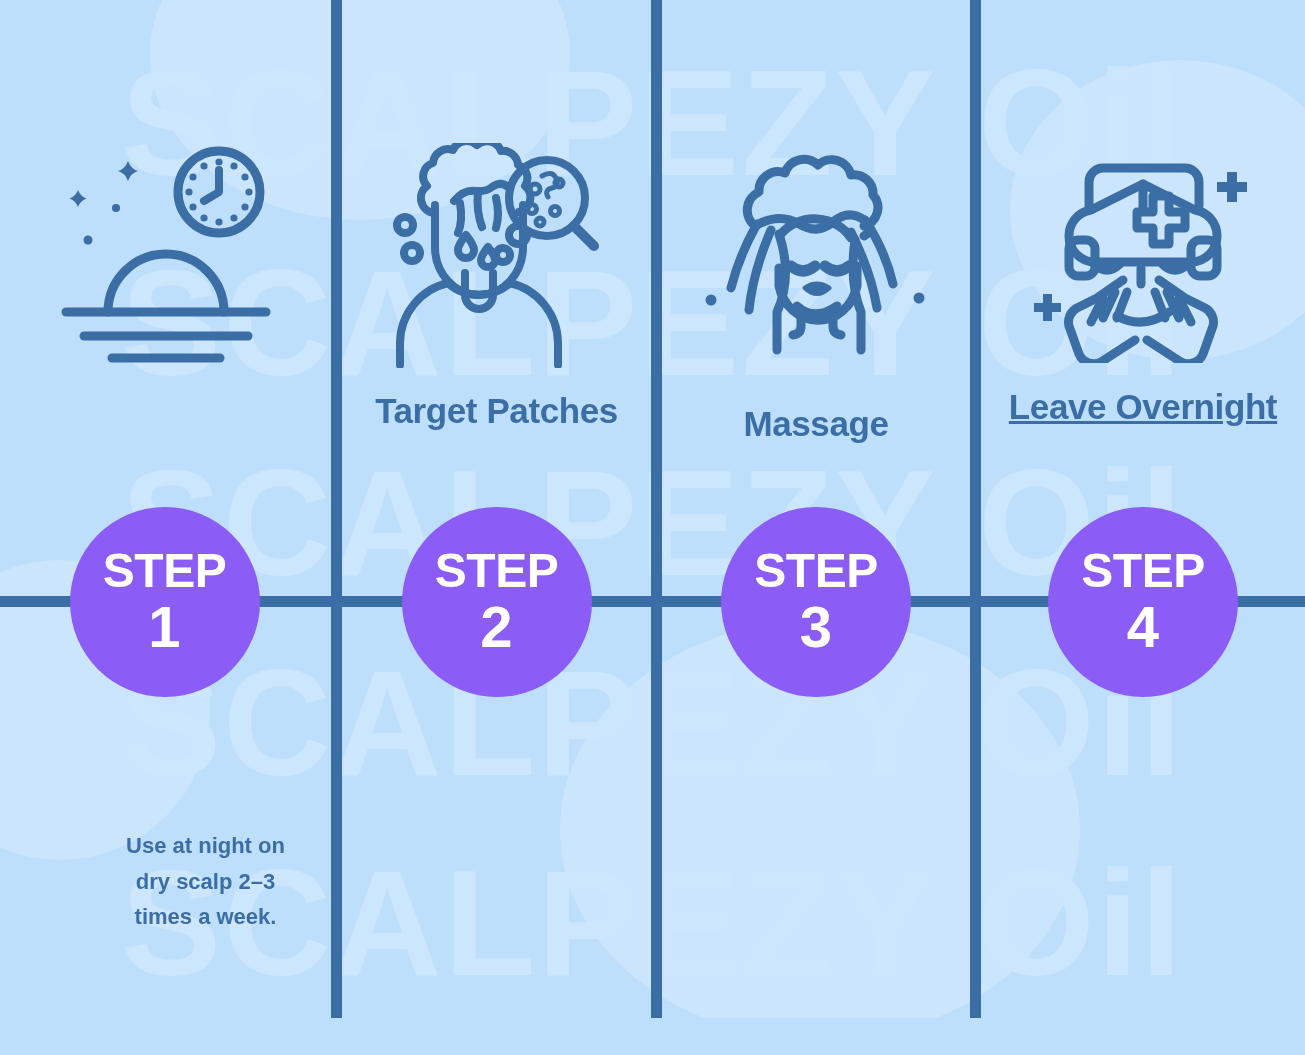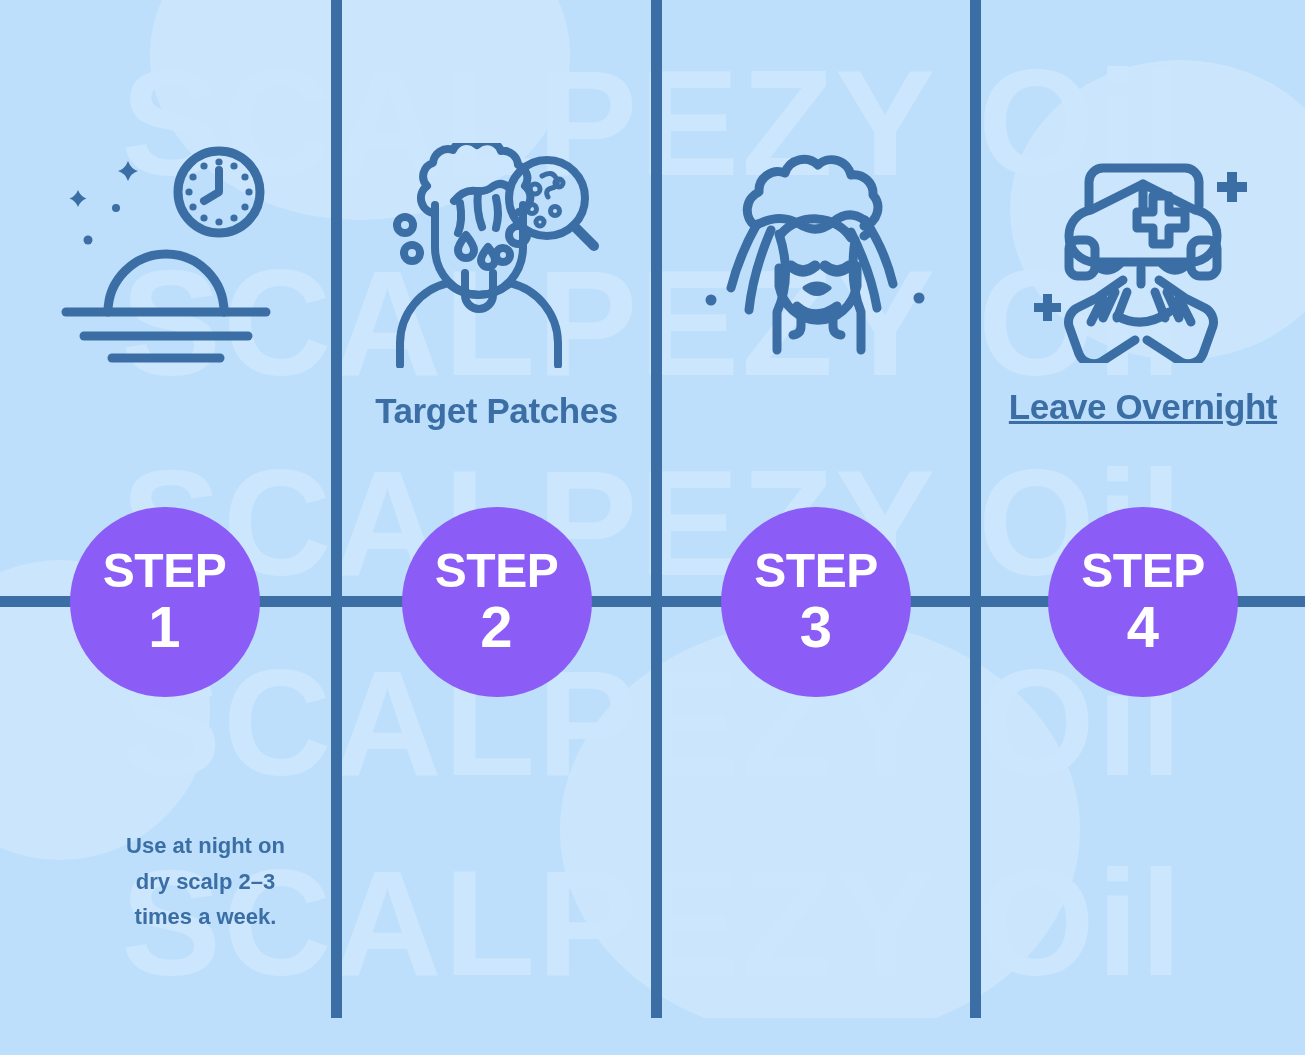--- a/index.html
+++ b/index.html
@@ -311,20 +311,21 @@
 
         <path d="M90 118 q12 10 24 0" stroke-width="11"></path>
         <path d="M124 118 q12 10 24 0" stroke-width="11"></path>
 
         <path d="M104 140 q12 -8 24 0 q-12 11 -24 0 z" fill="#3a6ea5" stroke-width="5"></path>
 
         <circle cx="10" cy="152" r="5.5" fill="#3a6ea5" stroke="none"></circle>
         <circle cx="218" cy="150" r="5.5" fill="#3a6ea5" stroke="none"></circle>
       </svg>
     </div>
+    <div class="step-title">Massage</div>
     <div class="step-circle">
       <span class="step-word">STEP</span>
       <span class="step-num">3</span>
     </div>
   </div>
 
   <div class="col c4">
     <div class="icon-wrap">
       <svg width="225" height="215" viewBox="0 0 225 215" fill="none" stroke="#3a6ea5" stroke-width="9" stroke-linecap="round" stroke-linejoin="round">
 

